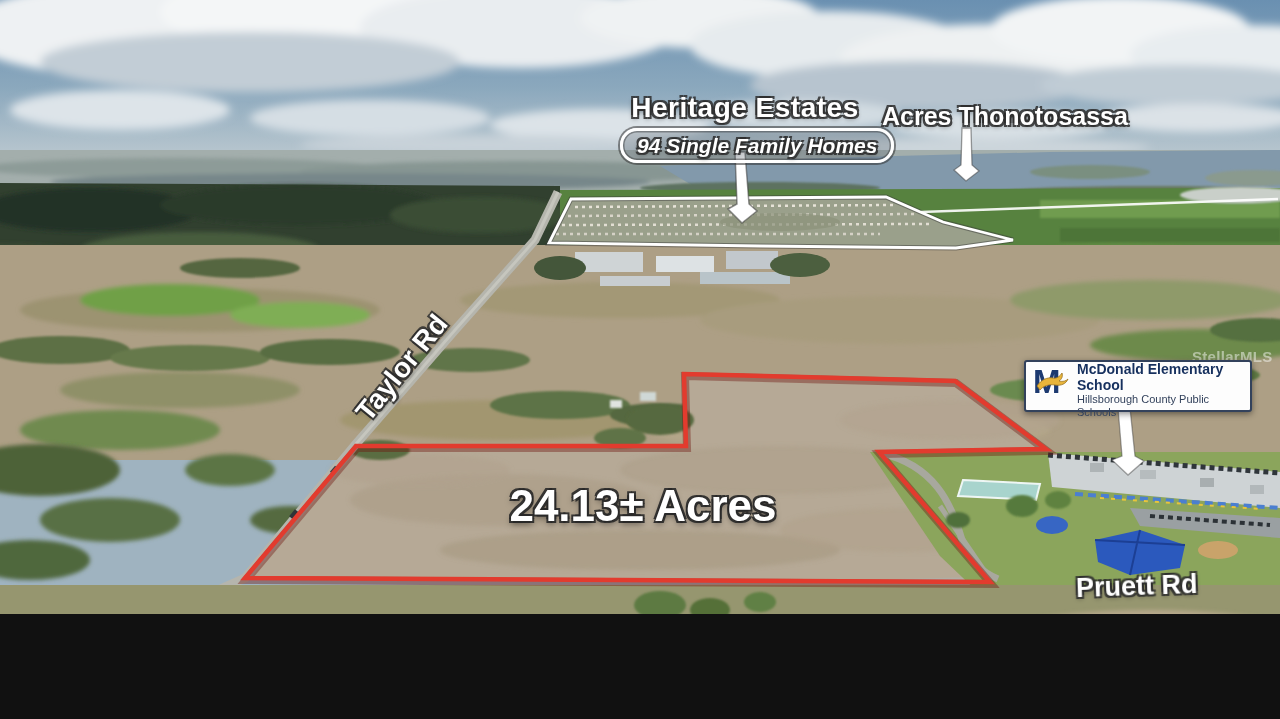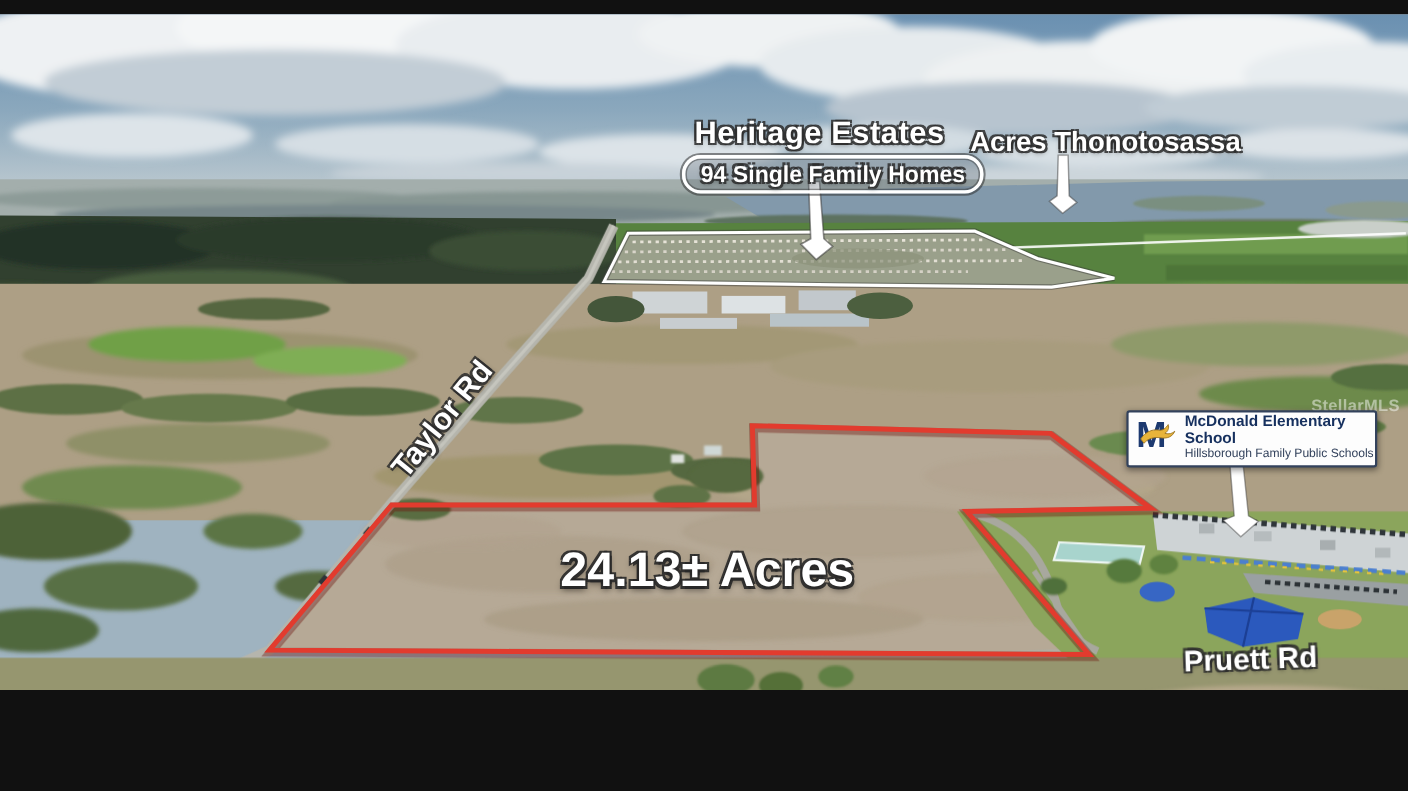--- a/index.html
+++ b/index.html
@@ -1,28 +1,28 @@
 <!DOCTYPE html>
 <html><head>
 <meta charset="utf-8">
 <style>
   html,body{margin:0;padding:0;background:#111;}
   #stage{position:relative;width:1280px;height:614px;overflow:hidden;
-         font-family:"Liberation Sans",sans-serif;background:#9fb3c0;margin-top:13px;}
+         font-family:"Liberation Sans",sans-serif;background:#9fb3c0;}
   #scene{position:absolute;left:0;top:0;width:1280px;height:719px;}
   .lbl{position:absolute;color:#fff;font-weight:bold;white-space:nowrap;
        text-shadow:-2px -2px 0 rgba(45,45,45,.85),2px -2px 0 rgba(45,45,45,.85),
                    -2px 2px 0 rgba(45,45,45,.85),2px 2px 0 rgba(45,45,45,.85),
                    0 2px 5px rgba(0,0,0,.45);}
   .heritage-wrap{left:620px;top:92px;width:250px;text-align:center;}
   .heritage-title{font-size:28px;letter-spacing:.5px;}
   .heritage-badge{margin-top:4px;display:inline-block;padding:1px 14px;
        font-size:21px;line-height:27px;border:3px solid #fff;border-radius:17px;
        background:rgba(95,105,115,.30);
-       box-shadow:0 0 0 2px rgba(50,50,50,.55), inset 0 0 0 1.5px rgba(50,50,50,.45);}
+       box-shadow:0 0 0 2px rgba(50,50,50,.55), inset 0 0 0 1.5px rgba(50,50,50,.45);font-style:italic;}
   .lake-label{left:882px;top:102px;font-size:25px;}
   .acres-label{left:498px;top:481px;width:290px;text-align:center;font-size:44px;
        text-shadow:-2px -2px 0 rgba(40,40,40,.9),2px -2px 0 rgba(40,40,40,.9),
                    -2px 2px 0 rgba(40,40,40,.9),2px 2px 0 rgba(40,40,40,.9),
                    0 3px 6px rgba(0,0,0,.5);}
   .taylor-label{left:332px;top:352px;width:140px;text-align:center;font-size:28px;
        transform:rotate(-51deg);}
   .pruett-label{left:1076px;top:571px;font-size:27px;transform:rotate(-2deg);}
   .watermark{position:absolute;left:1192px;top:348px;font-size:15px;font-weight:bold;
        color:rgba(255,255,255,.48);letter-spacing:.3px;}
@@ -300,17 +300,17 @@
 
 <div class="school-card">
   <div class="school-logo">
     <span class="m">M</span>
     <svg width="34" height="24" viewBox="0 0 34 24">
       <path d="M2,16 C6,10 12,7 18,8 C22,9 25,6 27,3 C28,6 27,9 24,11 C28,12 31,11 33,9 C31,14 26,16 20,15 C14,14 8,16 5,20 Z" fill="#e8b43a" stroke="#9c7420" stroke-width="0.8"></path>
     </svg>
   </div>
   <div class="school-text">
     <div class="school-name">McDonald Elementary School</div>
-    <div class="school-district">Hillsborough Family Public Schools</div>
+    <div class="school-district">Hillsborough County Public Schools</div>
   </div>
 </div>
 
 </div>
 
 </body></html>

